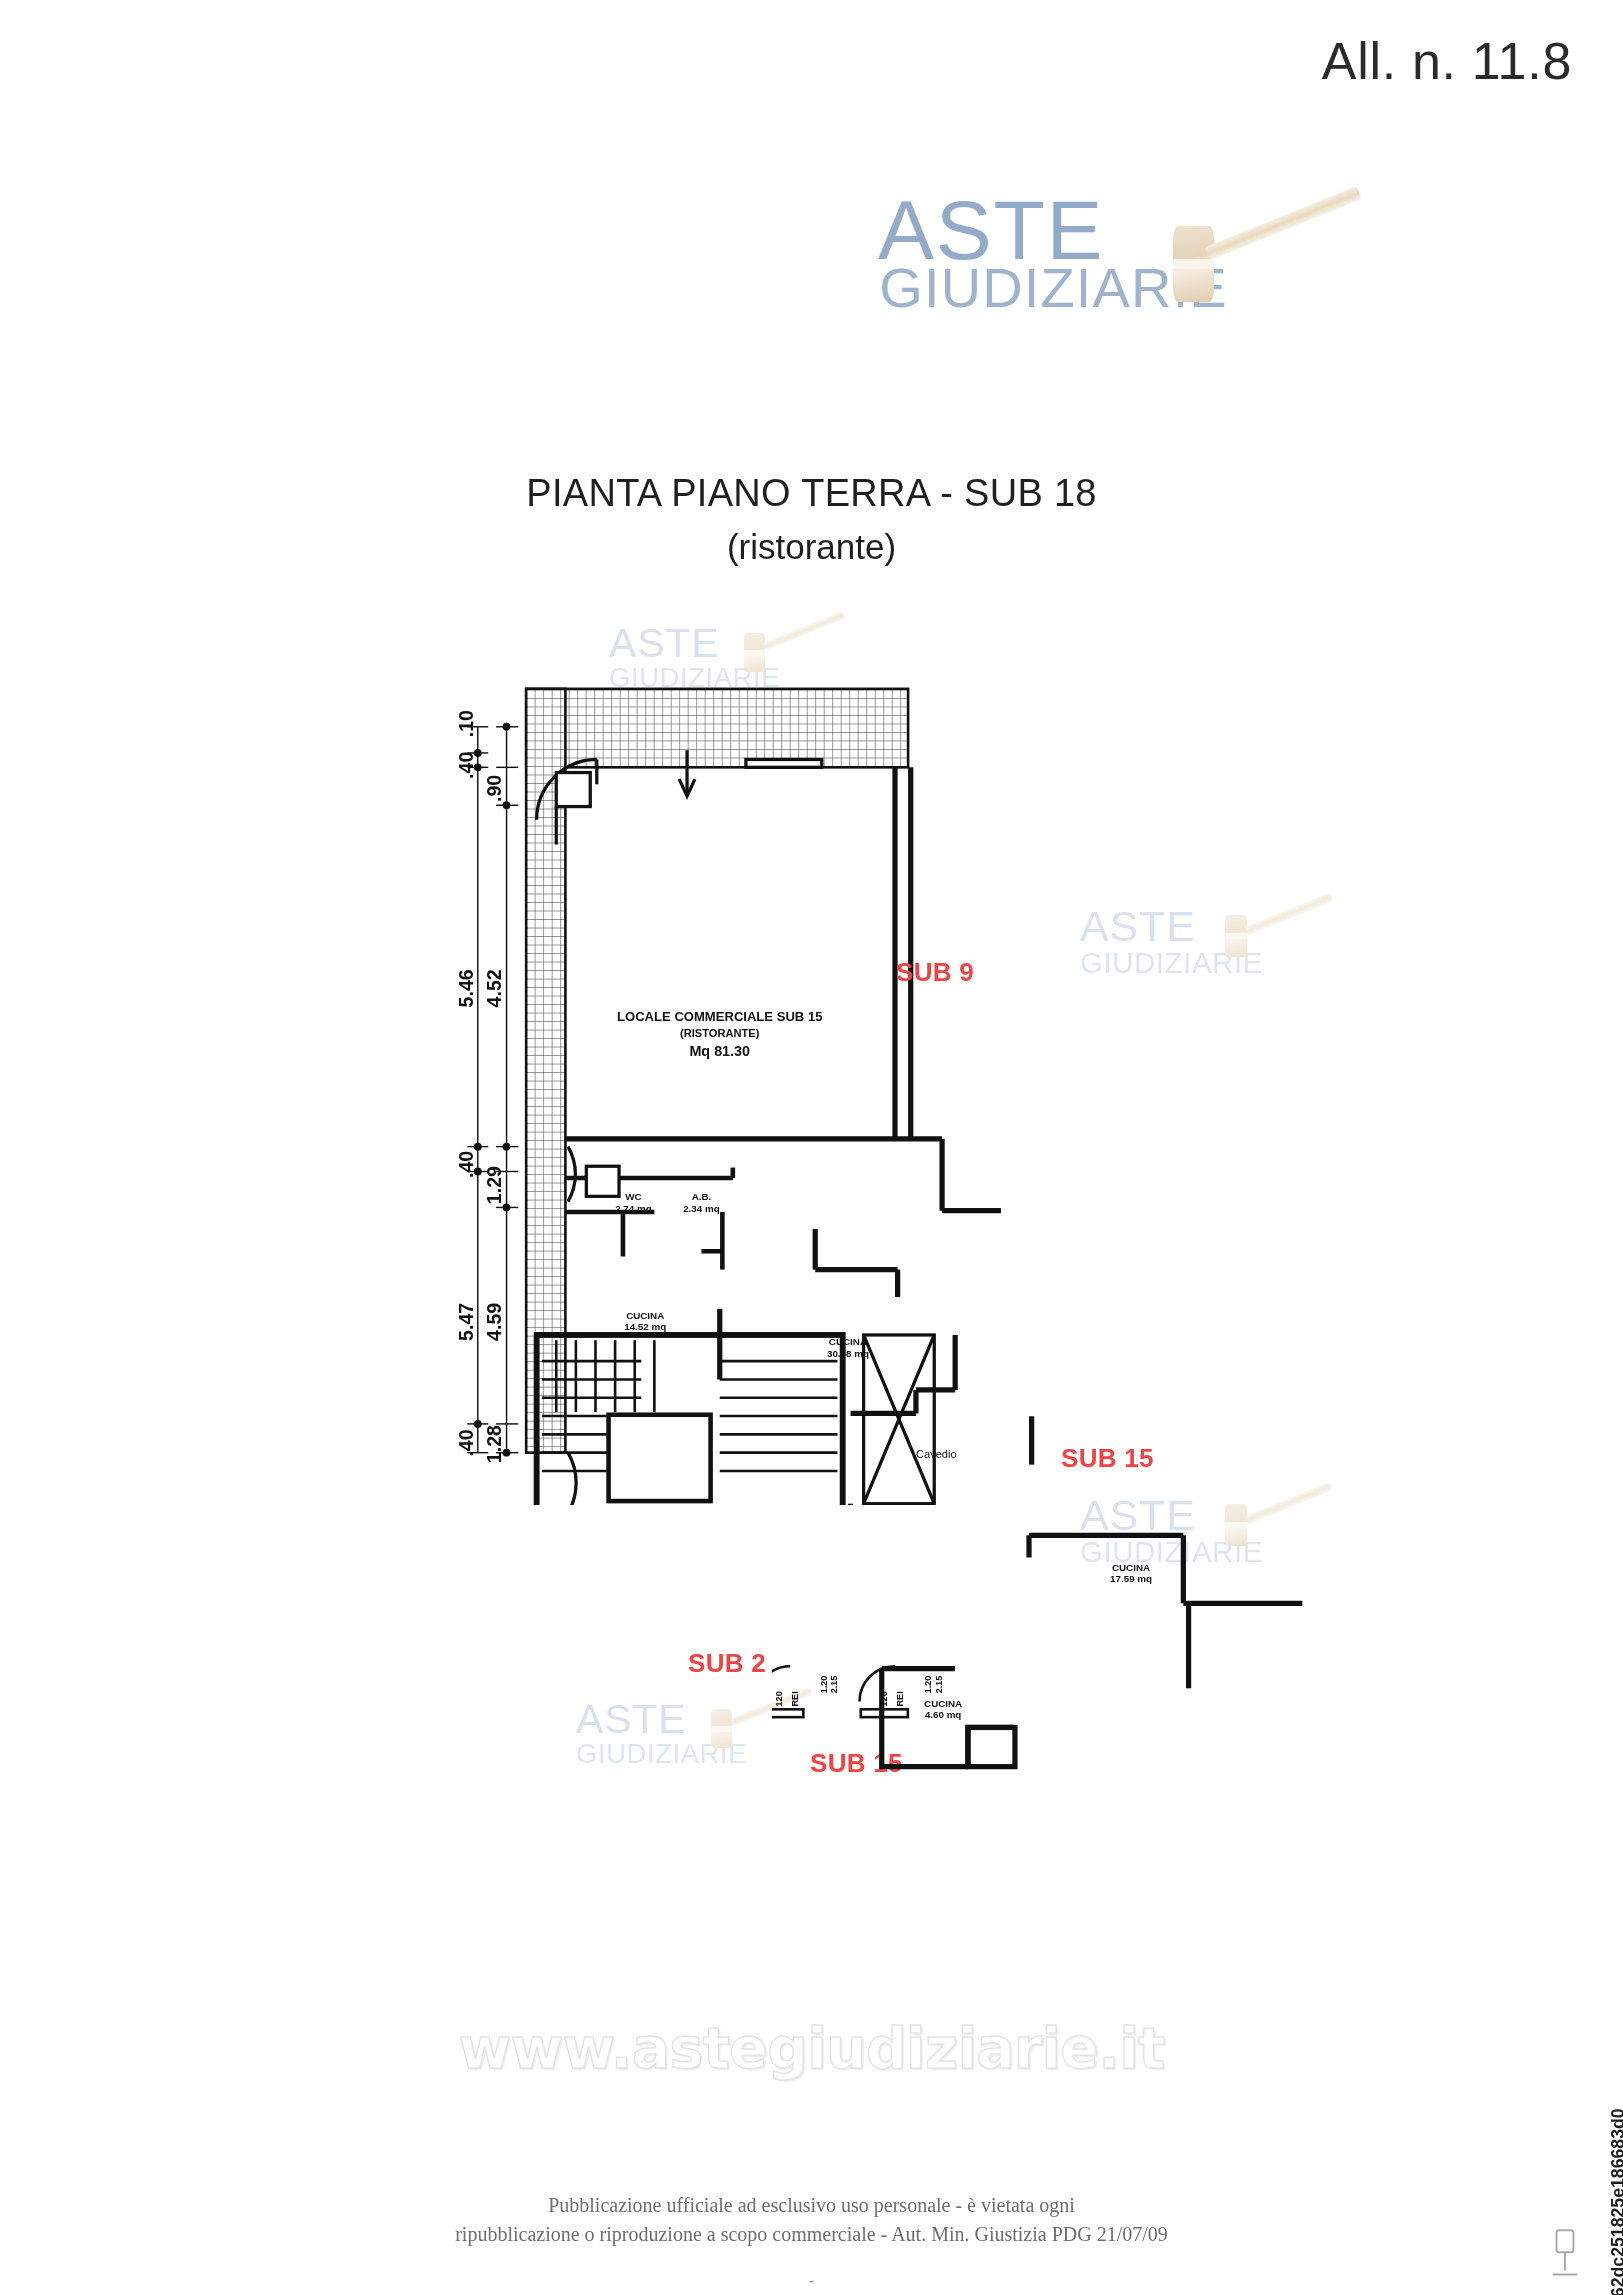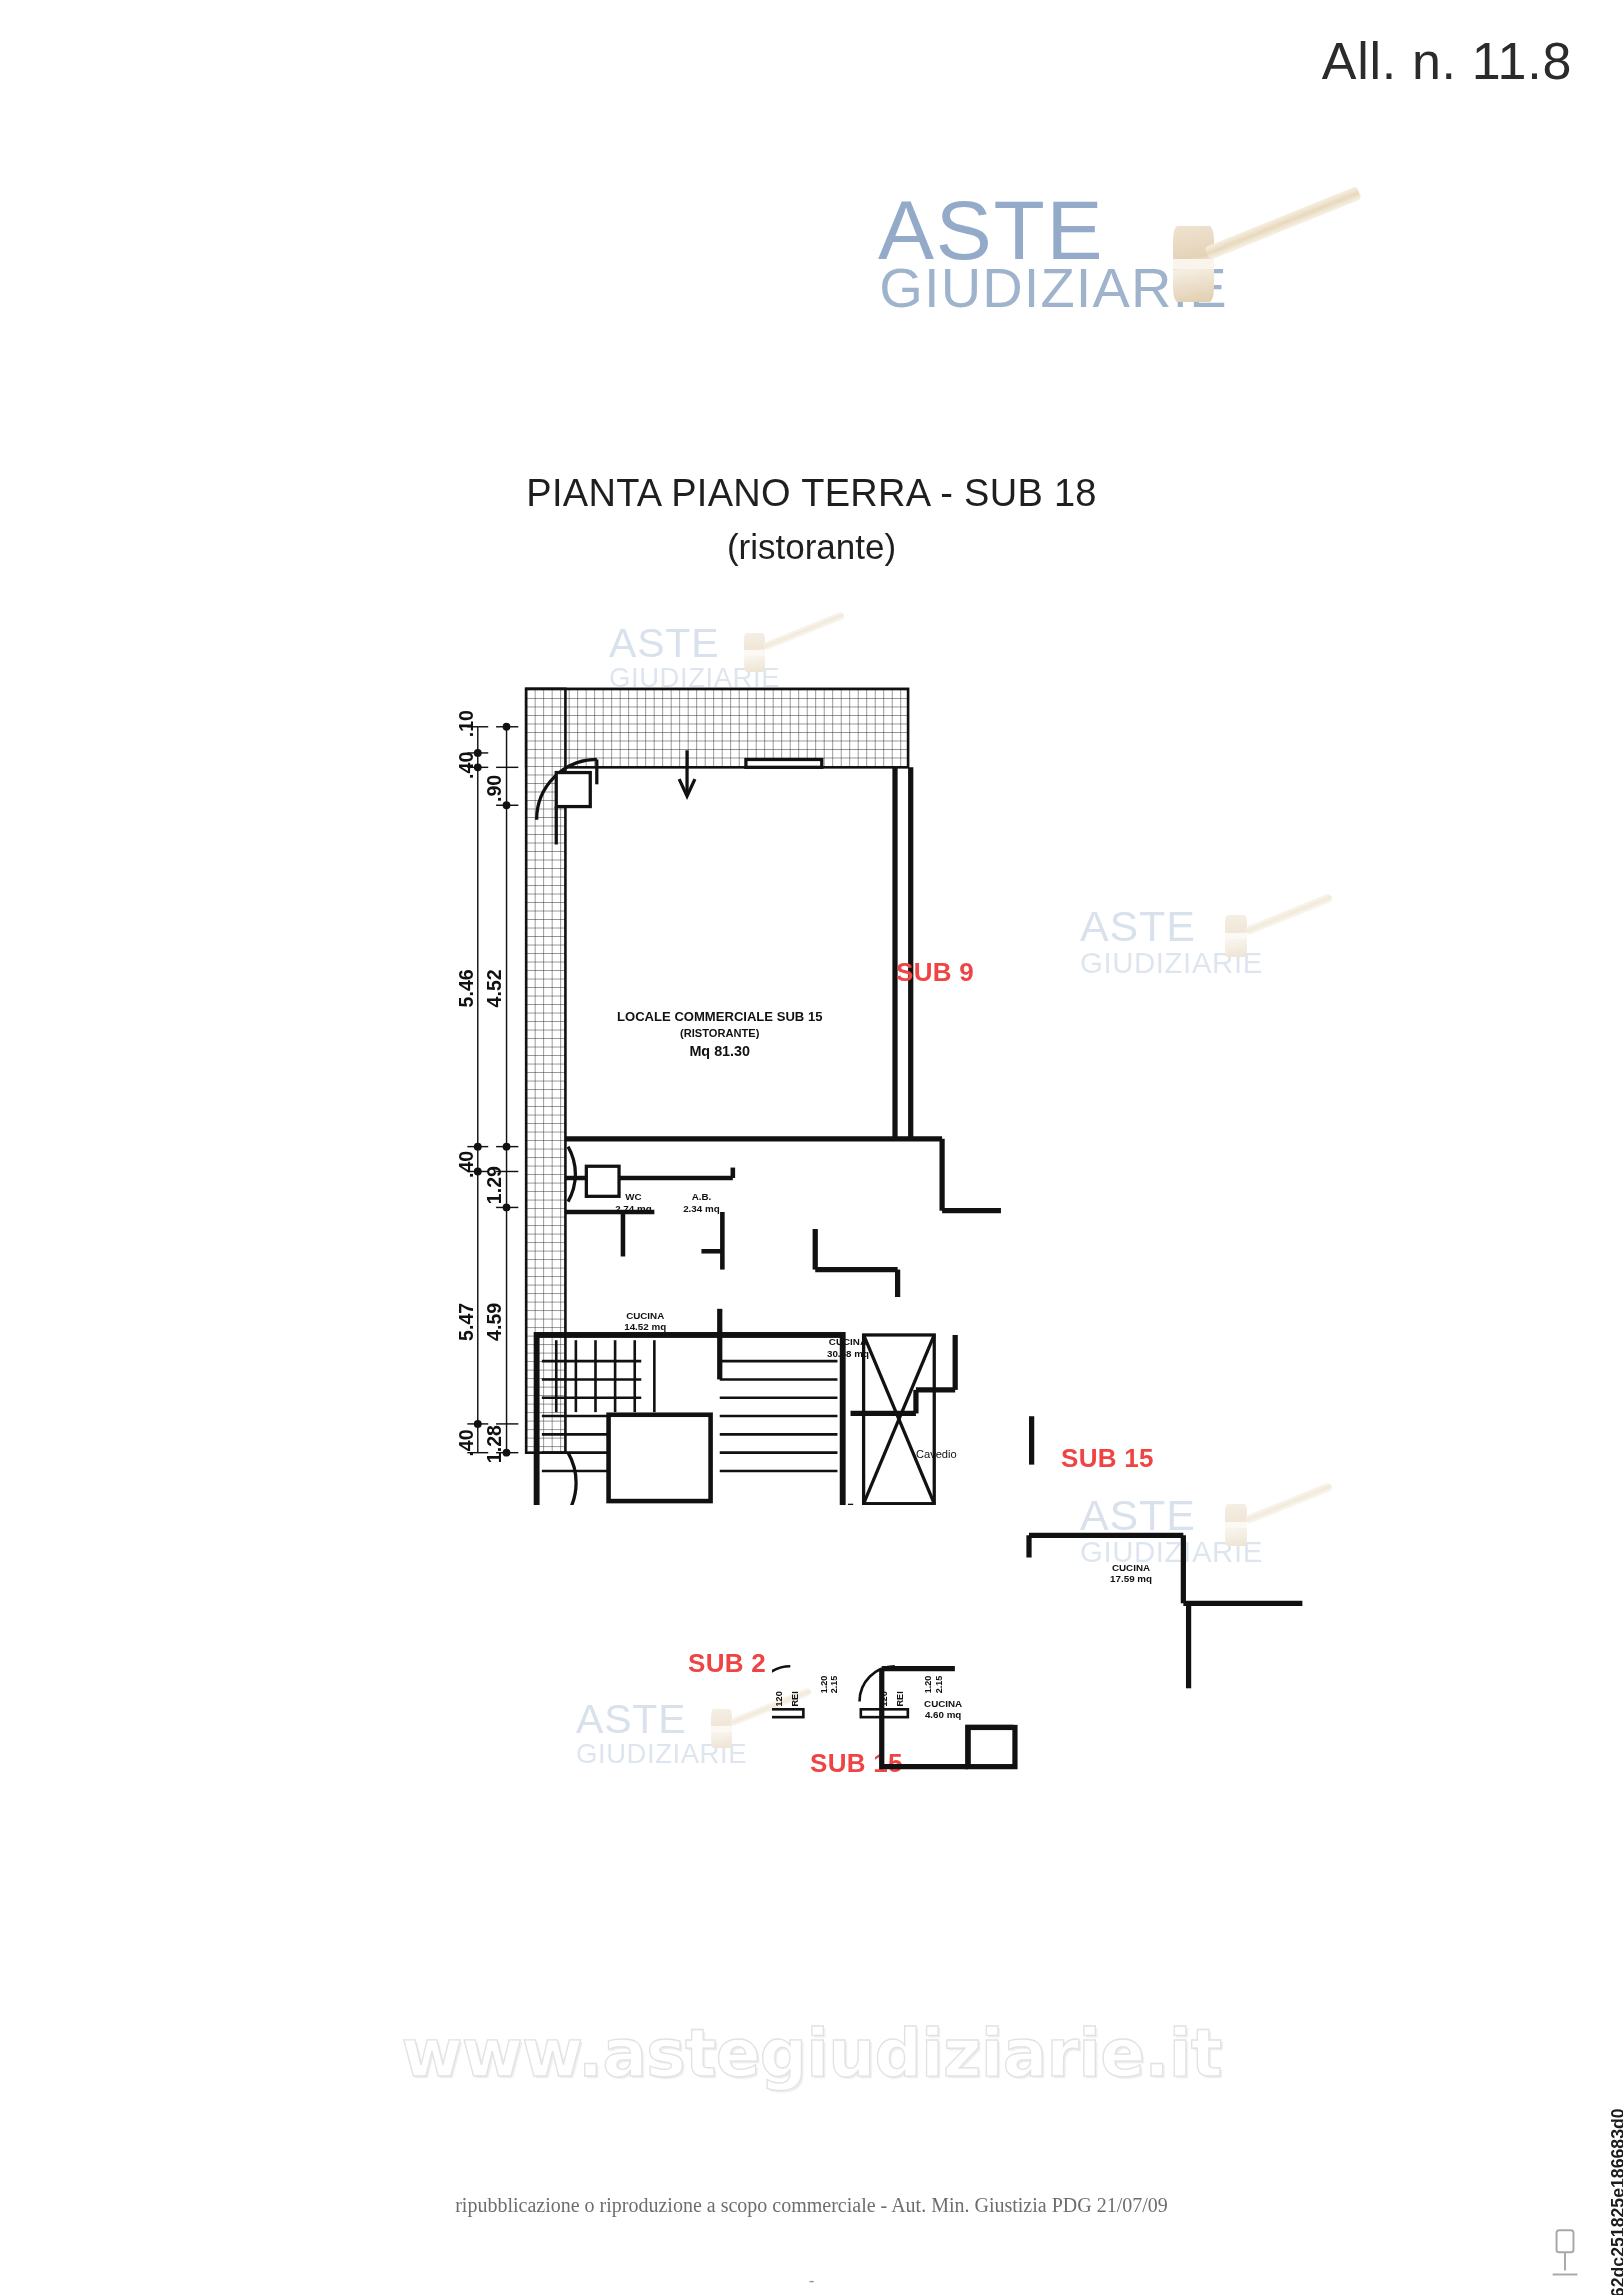--- a/index.html
+++ b/index.html
@@ -99,21 +99,21 @@
     letter-spacing:0.3px;
   }
   #sub-9{left:896px; top:957px;}
   #sub-15-right{left:1061px; top:1443px;}
   #sub-2{left:688px; top:1648px;}
   #sub-15-bottom{left:810px; top:1748px;}
 
   
   #site-watermark{
     position:absolute; left:0; right:0; top:2015px; text-align:center;
-    font-size:66px; font-weight:700; letter-spacing:-0.7px;
+    font-size:57px; font-weight:700; letter-spacing:-0.7px;
     color:#ffffff; -webkit-text-stroke:1.3px #e2e2e2;
     text-shadow:2px 2px 1.3px #ededed;
     font-family:"DejaVu Sans",sans-serif;
     pointer-events:none; white-space:nowrap;
   }
 
   
   #footer{
     position:absolute; left:0; right:0; top:2191px; text-align:center;
     color:#6d6d6d; font-size:20px; line-height:1.45;
@@ -429,20 +429,21 @@
     <path d="M28 6 A 54 54 0 0 0 -26 60"></path>
     <path d="M188 6 A 54 54 0 0 0 134 60"></path>
     <rect x="-24" y="72" width="72" height="12"></rect>
     <rect x="136" y="72" width="72" height="12"></rect>
   </g>
 </svg>
 
 <div id="site-watermark">www.astegiudiziarie.it</div>
 
 <div id="footer">
+  <span class="fline">Pubblicazione ufficiale ad esclusivo uso personale - è vietata ogni</span>
   <span class="fline">ripubblicazione o riproduzione a scopo commerciale - Aut. Min. Giustizia PDG 21/07/09</span>
 </div>
 <div id="footer-dot">-</div>
 
 <div id="signature-strip">Firmato Da: CENTODUCATI MARIA ANTONIA Emesso Da: ARUBAPEC S.P.A. NG CA 3 Serial#: 3685f9d4ee06f62dc251825e186683d0</div>
 
 <svg id="corner-gavel" viewBox="0 0 86 86">
   <g stroke="#9a9a9a" stroke-width="3" fill="none">
     <rect x="30" y="8" width="26" height="34" rx="4"></rect>
     <line x1="43" y1="42" x2="43" y2="70"></line>

